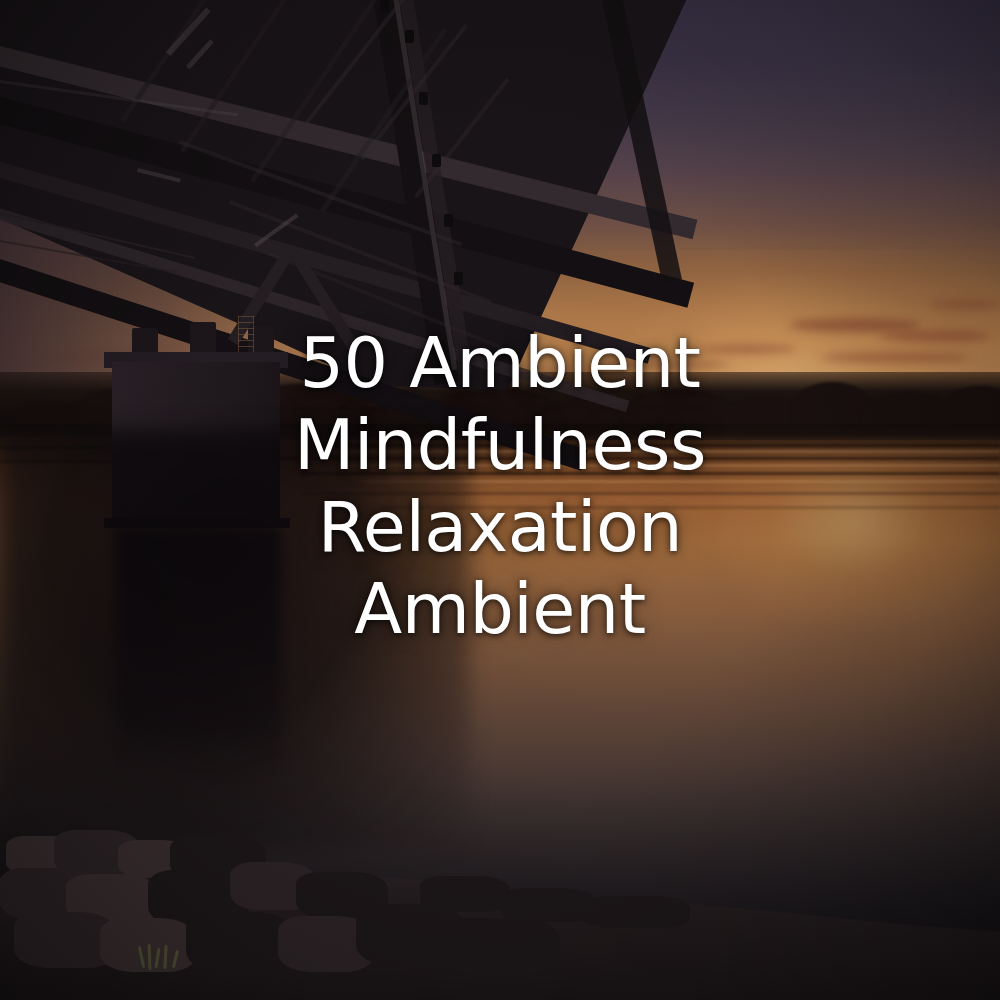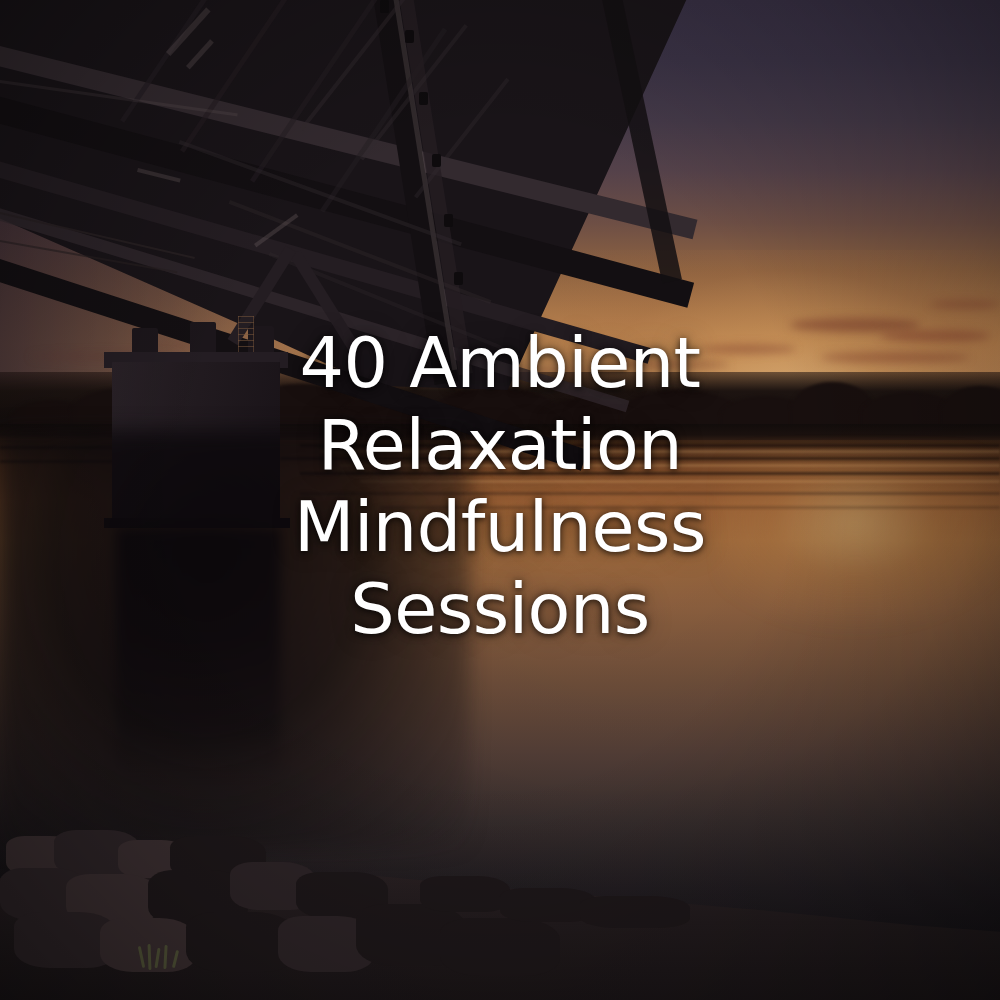--- a/index.html
+++ b/index.html
@@ -452,20 +452,20 @@
     <div class="grass" style="left:148px; top:144px; height:26px; transform:rotate(-2deg);"></div>
     <div class="grass" style="left:156px; top:148px; height:20px; transform:rotate(9deg);"></div>
     <div class="grass" style="left:164px; top:145px; height:24px; transform:rotate(3deg);"></div>
     <div class="grass" style="left:174px; top:150px; height:18px; transform:rotate(14deg);"></div>
   </div>
 
   <div class="vignette"></div>
 
   <div class="text-layer">
     <div class="title-block">
-      <div class="title-line">40 Ambient</div>
+      <div class="title-line">50 Ambient</div>
+      <div class="title-line">Mindfulness</div>
       <div class="title-line">Relaxation</div>
-      <div class="title-line">Mindfulness</div>
-      <div class="title-line">Sessions</div>
+      <div class="title-line">Ambient</div>
     </div>
   </div>
 
 </div>
 
 </body></html>

